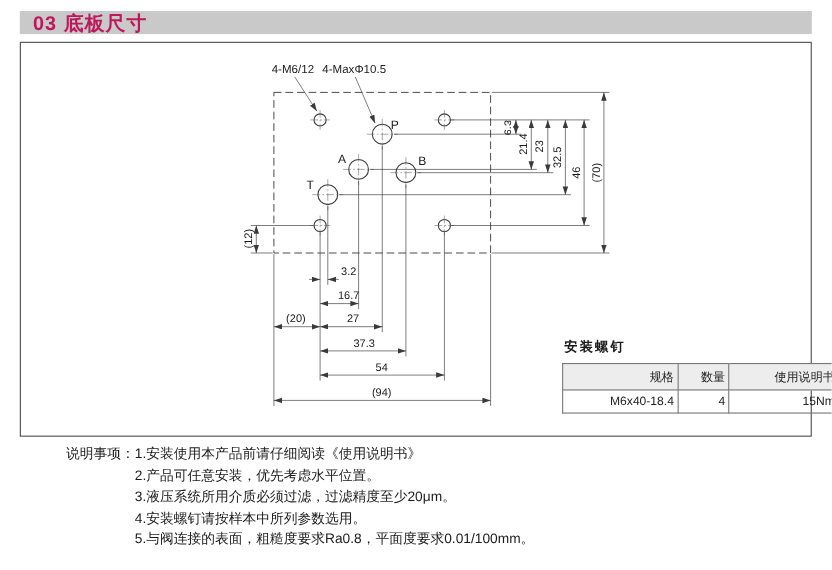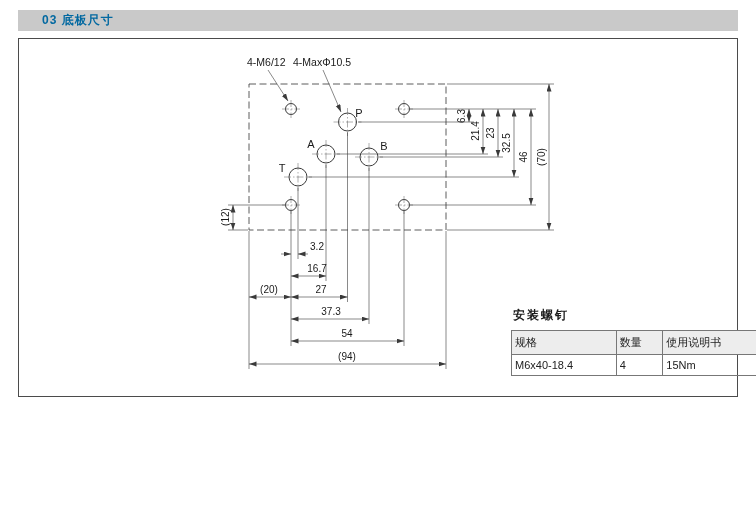--- a/index.html
+++ b/index.html
@@ -10,22 +10,22 @@
     background: #ffffff;
     font-family: "Liberation Sans", "DejaVu Sans", sans-serif;
     color: #1a1a1a;
   }
   .page { position: relative; width: 756px; height: 518px; background:#fff; }
 
   .header-bar {
     position: absolute; left: 18px; top: 10px; width: 720px; height: 21px;
     background: #c9c9c9;
     display: flex; align-items: center;
-    padding-left: 24px;
-    font-weight: bold; font-size: 12px; color: #0369a1;
+    padding-left: 12px;
+    font-weight: bold; font-size: 18px; color: #be185d;
     letter-spacing: 1px;
   }
 
   .drawing-box {
     position: absolute; left: 18px; top: 38px; width: 720px; height: 359px;
     border: 1px solid #4b4b4b; background: #fff;
   }
   .drawing-box svg { position: absolute; left: 0; top: 0; }
 
   
@@ -35,21 +35,21 @@
   .dim  { stroke: #3a3a3a; stroke-width: 0.6; fill: none; }
   .cl   { stroke: #6a6a6a; stroke-width: 0.55; fill: none; stroke-dasharray: 7 2 1.5 2; }
   .dt   { font-size: 10px; fill: #1a1a1a; }
   .pl   { font-size: 11px; fill: #1a1a1a; }
   .co   { font-size: 10.5px; fill: #1a1a1a; }
 
   .screw-block { position: absolute; left: 492px; top: 268px; width: 252px; }
   .screw-title { font-size: 12px; font-weight: bold; margin: 0 0 6px 2px; letter-spacing: 2px; }
   .screw-table { border-collapse: collapse; width: 100%; font-size: 11px; color: #222; }
   .screw-table th, .screw-table td {
-    border: 1px solid #777; padding: 4px 3px; text-align: left; font-weight: normal;
+    border: 1px solid #777; padding: 4px 3px; text-align: right; font-weight: normal;
   }
   .screw-table th { background: #ededed; }
 
   .notes {
     position: absolute; left: 60px; top: 403px;
     display: flex; font-size: 12.5px; line-height: 19.5px; color: #1a1a1a;
   }
   .notes-label { white-space: nowrap; }
   .notes-items { display: flex; flex-direction: column; }
 </style>
@@ -186,14 +186,24 @@
           <tr>
             <td>M6x40-18.4</td>
             <td>4</td>
             <td>15Nm</td>
           </tr>
         </tbody>
       </table>
     </div>
   </div>
 
+  <div class="notes">
+    <span class="notes-label">说明事项：</span>
+    <div class="notes-items">
+      <div>1.安装使用本产品前请仔细阅读《使用说明书》</div>
+      <div>2.产品可任意安装，优先考虑水平位置。</div>
+      <div>3.液压系统所用介质必须过滤，过滤精度至少20μm。</div>
+      <div>4.安装螺钉请按样本中所列参数选用。</div>
+      <div>5.与阀连接的表面，粗糙度要求Ra0.8，平面度要求0.01/100mm。</div>
+    </div>
+  </div>
 
 </div>
 
 </body></html>

